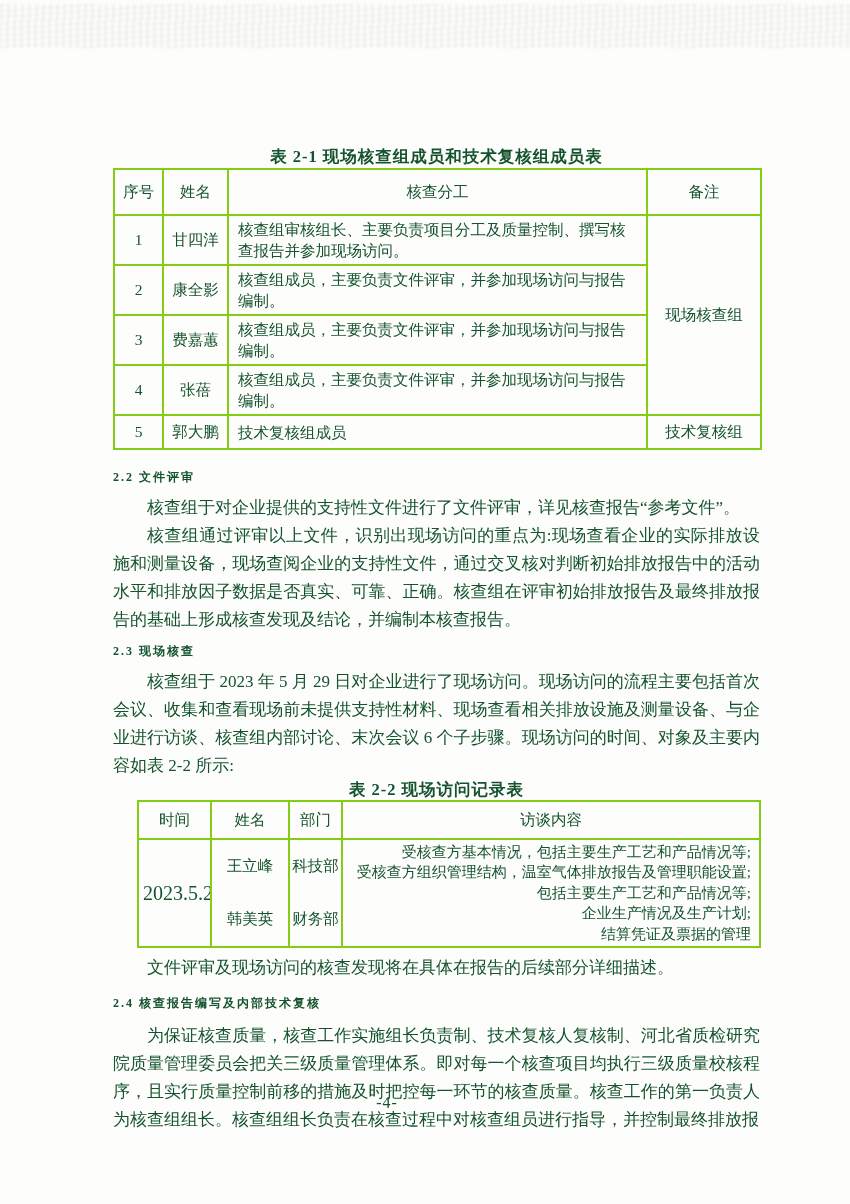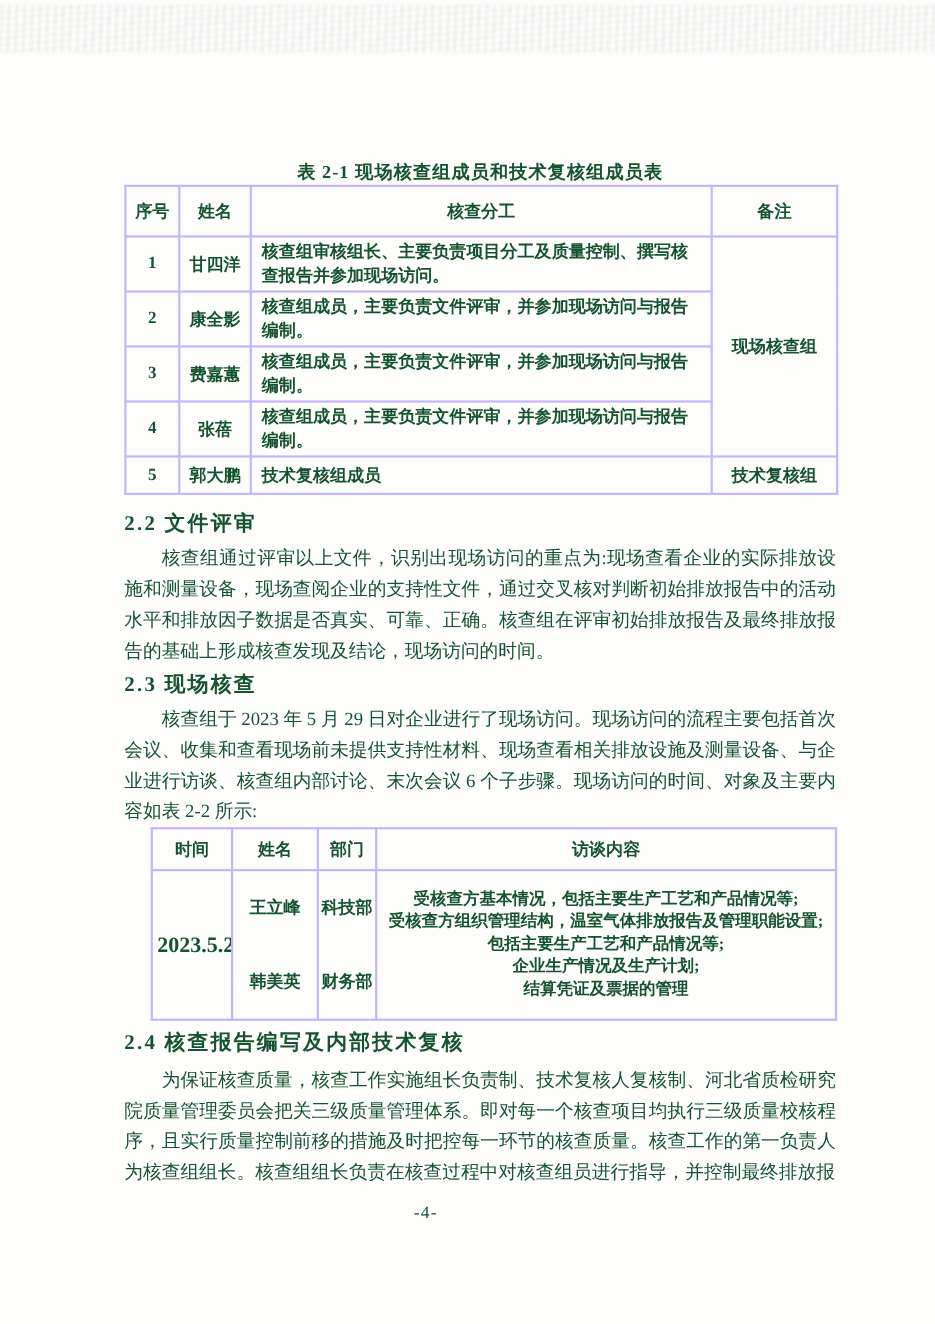--- a/index.html
+++ b/index.html
@@ -32,22 +32,22 @@
     text-align:center;
     font-weight:bold;
     font-size:16.5px;
     line-height:22px;
     letter-spacing:1px;
   }
   .tbl-title.second { margin-top:0; line-height:20px; }
 
   table { border-collapse: collapse; width:647px; table-layout: fixed; }
   td, th {
-    border: 2px solid #c4b5fd;
-    font-weight: bold;
+    border: 2px solid #84cc16;
+    font-weight: normal;
     font-size: 15.5px;
     padding: 2px 4px;
     text-align: center;
     vertical-align: middle;
     overflow: hidden;
   }
   .t1 col.c-no  { width: 49px; }
   .t1 col.c-nm  { width: 65px; }
   .t1 col.c-du  { width: 419px; }
   .t1 col.c-rm  { width: 114px; }
@@ -63,26 +63,26 @@
   .t2 col.c-time { width: 73px; }
   .t2 col.c-name { width: 78px; }
   .t2 col.c-dept { width: 53px; }
   .t2 col.c-cont { width: 418px; }
   .t2 th { height: 32px; }
   .t2 .stack { padding:0; height: 99px; margin-top: 16px; }
   .t2 .stack .inner {
     display:flex; flex-direction:column; justify-content:space-around;
     height:100%; align-items:center;
   }
-  .t2 .cont { text-align:center; vertical-align:top; padding:16px 8px; }
+  .t2 .cont { text-align:right; vertical-align:top; padding:2px 8px; }
   .t2 .cont div { font-size:15px; line-height:20.4px; }
   .t2 .time-cell { font-size:20px; }
 
   h2 {
-    font-size: 19px;
+    font-size: 12px;
     line-height: 26px;
     margin: 0;
     font-weight: bold;
     letter-spacing: 2px;
   }
   .h-22 { margin-top:14px; margin-bottom:4px; }
   .h-23 { margin-top:4px;  margin-bottom:4px; }
   .h-24 { margin-top:8px;  margin-bottom:6px; }
 
   p.body {
@@ -154,25 +154,27 @@
         <tr class="h-r5">
           <td>5</td>
           <td>郭大鹏</td>
           <td class="duty">技术复核组成员</td>
           <td>技术复核组</td>
         </tr>
       </tbody>
     </table>
 
     <h2 class="h-22">2.2 文件评审</h2>
-    <p class="body">核查组通过评审以上文件，识别出现场访问的重点为:现场查看企业的实际排放设施和测量设备，现场查阅企业的支持性文件，通过交叉核对判断初始排放报告中的活动水平和排放因子数据是否真实、可靠、正确。核查组在评审初始排放报告及最终排放报告的基础上形成核查发现及结论，现场访问的时间。</p>
+    <p class="body">核查组于对企业提供的支持性文件进行了文件评审，详见核查报告“参考文件”。</p>
+    <p class="body">核查组通过评审以上文件，识别出现场访问的重点为:现场查看企业的实际排放设施和测量设备，现场查阅企业的支持性文件，通过交叉核对判断初始排放报告中的活动水平和排放因子数据是否真实、可靠、正确。核查组在评审初始排放报告及最终排放报告的基础上形成核查发现及结论，并编制本核查报告。</p>
 
     <h2 class="h-23">2.3 现场核查</h2>
     <p class="body">核查组于 2023 年 5 月 29 日对企业进行了现场访问。现场访问的流程主要包括首次会议、收集和查看现场前未提供支持性材料、现场查看相关排放设施及测量设备、与企业进行访谈、核查组内部讨论、末次会议 6 个子步骤。现场访问的时间、对象及主要内容如表 2-2 所示:</p>
 
+    <div class="tbl-title second">表 2-2 现场访问记录表</div>
 
     <table class="t2">
       <colgroup>
           <col class="c-time">
           <col class="c-name">
           <col class="c-dept">
           <col class="c-cont">
         </colgroup>
       <thead>
         <tr>
@@ -201,20 +203,21 @@
             <div>受核查方基本情况，包括主要生产工艺和产品情况等;</div>
             <div>受核查方组织管理结构，温室气体排放报告及管理职能设置;</div>
             <div>包括主要生产工艺和产品情况等;</div>
             <div>企业生产情况及生产计划;</div>
             <div>结算凭证及票据的管理</div>
           </td>
         </tr>
       </tbody>
     </table>
 
+    <p class="body after-tbl">文件评审及现场访问的核查发现将在具体在报告的后续部分详细描述。</p>
 
     <h2 class="h-24">2.4 核查报告编写及内部技术复核</h2>
     <p class="body">为保证核查质量，核查工作实施组长负责制、技术复核人复核制、河北省质检研究院质量管理委员会把关三级质量管理体系。即对每一个核查项目均执行三级质量校核程序，且实行质量控制前移的措施及时把控每一环节的核查质量。核查工作的第一负责人为核查组组长。核查组组长负责在核查过程中对核查组员进行指导，并控制最终排放报</p>
 
   </div>
 
   <div class="page-num">-4-</div>
 </div>
 
 </body></html>

